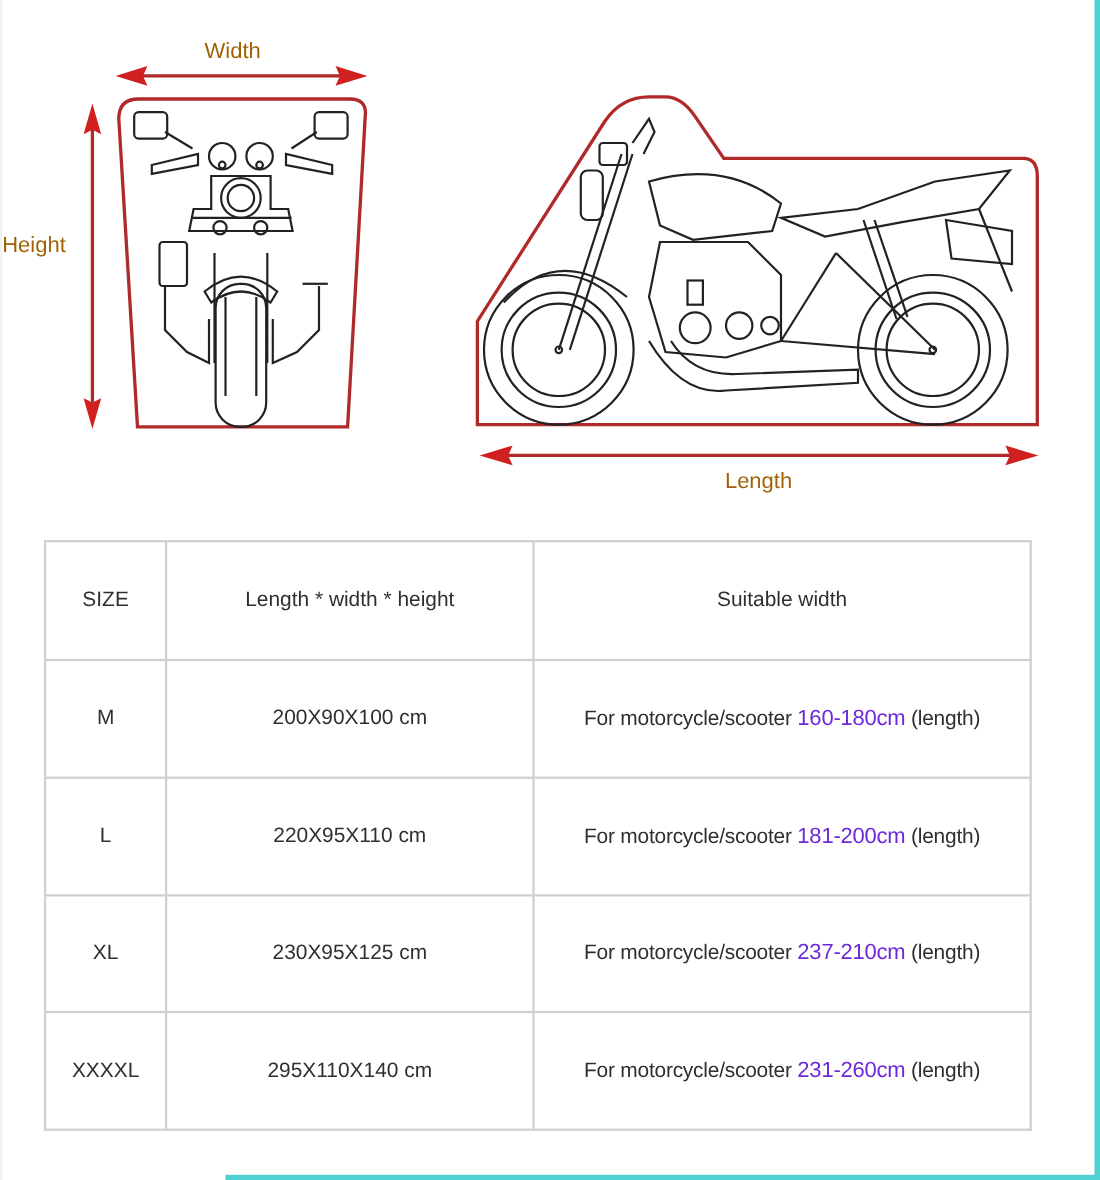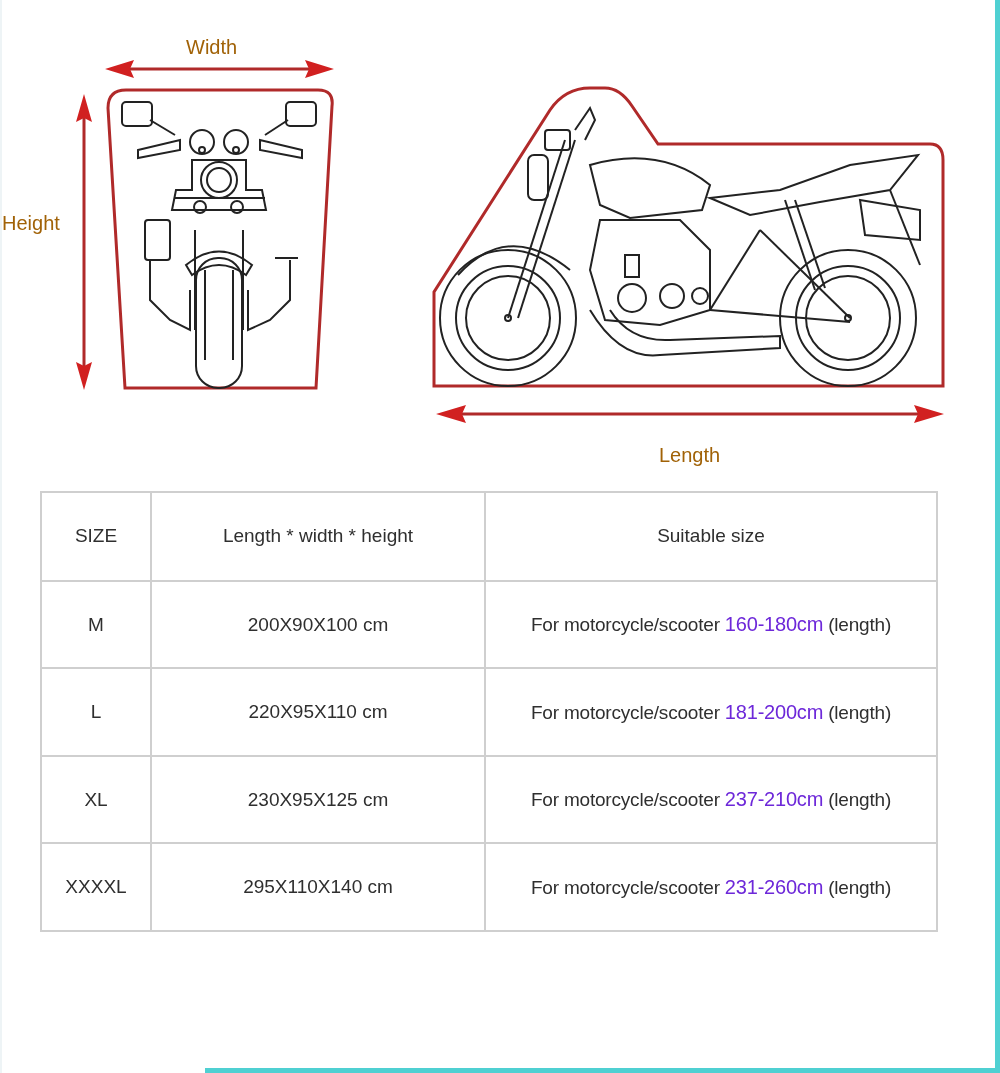--- a/index.html
+++ b/index.html
@@ -20,21 +20,21 @@
   .frame-left {
     position:absolute; left:0; top:0; width:2px; height:1073px;
     background:#eef4f6;
   }
   .label {
     position:absolute; font-size:20px; color:#a16207;
   }
   .diagram { position:absolute; }
   table.size-table {
     position:absolute; left:40px; top:491px;
-    width:898px; height:441px;
+    width:898px; height:537px;
     border-collapse:collapse;
     border:2px solid #c4c4c4;
     table-layout:fixed;
   }
   .size-table td, .size-table th {
     border:2px solid #cfcfcf;
     text-align:center; vertical-align:middle;
     font-weight:normal;
     font-size:19px; color:#2f2f2f;
     padding:0;
@@ -95,21 +95,21 @@
     <line x1="275" y1="258" x2="298" y2="258"></line>
     <path d="M186,265 Q219,238 252,265 L246,275 Q219,255 192,275 Z"></path>
     <rect x="196" y="258" width="46" height="130" rx="22"></rect>
     <line x1="205" y1="270" x2="205" y2="360"></line>
     <line x1="233" y1="270" x2="233" y2="360"></line>
     <line x1="195" y1="230" x2="195" y2="330"></line>
     <line x1="243" y1="230" x2="243" y2="330"></line>
   </g>
 </svg>
 
-<div class="label" style="left:659px; top:444px;">Length</div>
+<div class="label" style="left:659px; top:427px;">Length</div>
 
 <svg class="diagram" style="left:420px; top:70px;" width="540" height="360">
 
   <path d="M14,316 L14,222 L130,40 Q145,18 170,18 L185,18 Q200,18 212,36 L238,74 L510,74 Q523,74 523,90 L523,316 Z" fill="none" stroke="#b02a2a" stroke-width="3"></path>
 
   <g>
     <line x1="30" y1="344" x2="508" y2="344" stroke="#b02a2a" stroke-width="3"></line>
     <polygon points="16,344 46,335 42,344 46,353" fill="#d12020"></polygon>
     <polygon points="524,344 494,335 498,344 494,353" fill="#d12020"></polygon>
   </g>
@@ -164,21 +164,21 @@
 <table class="size-table">
   <colgroup>
     <col class="col-size">
     <col class="col-dims">
     <col>
   </colgroup>
   <tbody>
       <tr class="head">
     <th>SIZE</th>
     <th>Length * width * height</th>
-    <th>Suitable size</th>
+    <th>Suitable width</th>
   </tr>
   <tr>
     <td>M</td>
     <td>200X90X100 cm</td>
     <td class="suitable"><span>For motorcycle/scooter</span> <span class="range">160-180cm</span> <span>(length)</span></td>
   </tr>
   <tr>
     <td>L</td>
     <td>220X95X110 cm</td>
     <td class="suitable"><span>For motorcycle/scooter</span> <span class="range">181-200cm</span> <span>(length)</span></td>

